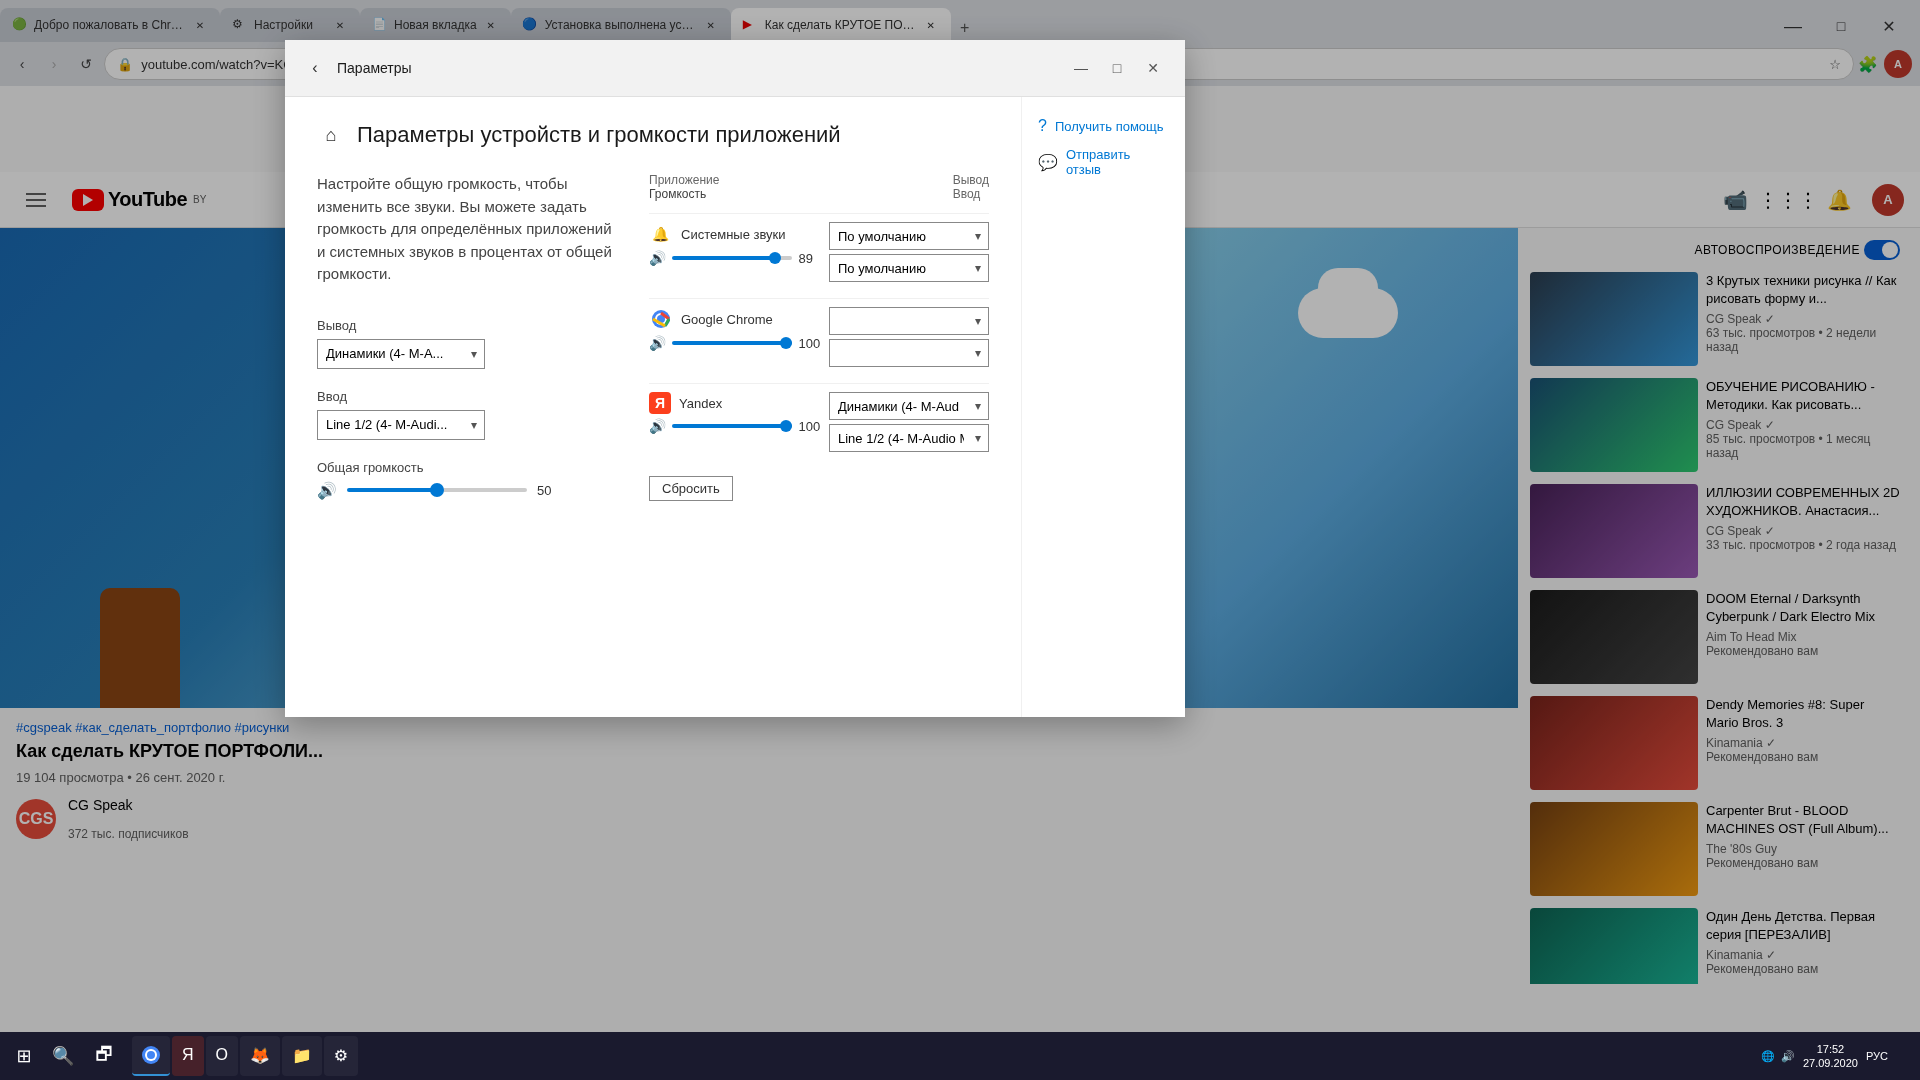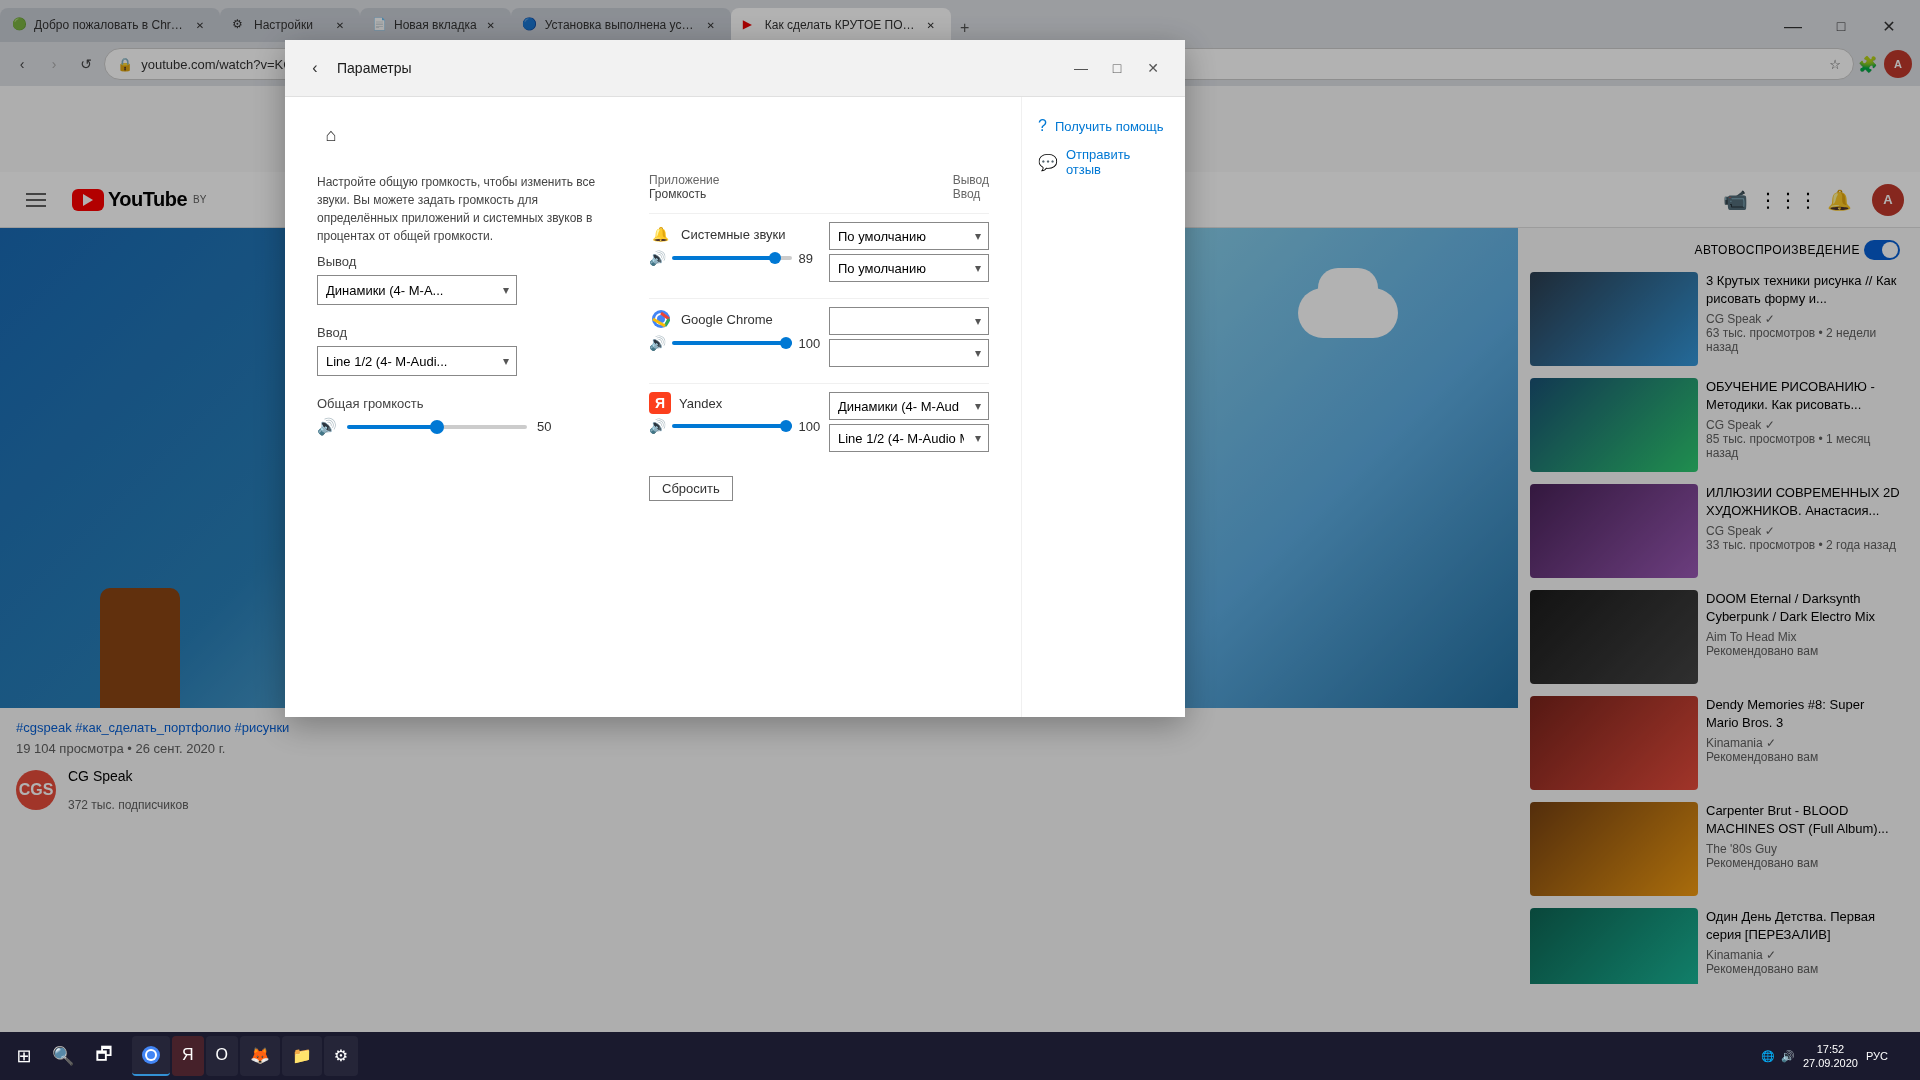--- a/index.html
+++ b/index.html
@@ -187,31 +187,31 @@
     }
 
     .dialog-body { display: flex; padding: 0; min-height: 620px; }
     .dialog-main { flex: 1; padding: 24px 32px; }
     .dialog-sidebar { width: 200px; padding: 20px 16px; border-left: 1px solid #f0f0f0; }
 
     .dialog-page-header { display: flex; align-items: center; gap: 12px; margin-bottom: 24px; }
     .home-icon { width: 28px; height: 28px; display: flex; align-items: center; justify-content: center; color: #333; font-size: 18px; }
     .dialog-page-title { font-size: 22px; color: #1a1a1a; font-weight: 300; }
 
-    .settings-description { font-size: 12px; color: #444; line-height: 1.5; max-width: 320px; margin-bottom: 9px; }
+    .settings-description { font-size: 15px; color: #444; line-height: 1.5; max-width: 320px; margin-bottom: 32px; }
 
     .output-input-section { margin-bottom: 20px; }
     .output-label { font-size: 13px; color: #444; margin-bottom: 6px; }
     .select-wrapper { position: relative; display: inline-block; }
     .select-wrapper::after {
       content: '▾'; position: absolute; right: 8px; top: 50%; transform: translateY(-50%);
       font-size: 12px; color: #555; pointer-events: none;
     }
     .select-wrapper select {
-      width: 200px; height: 30px; border: 1px solid #888; background: white;
+      width: 168px; height: 30px; border: 1px solid #888; background: white;
       font-size: 13px; padding: 0 24px 0 8px; cursor: pointer; outline: none;
       appearance: none; -webkit-appearance: none;
     }
 
     .volume-section { margin-bottom: 16px; }
     .volume-label { font-size: 13px; color: #444; margin-bottom: 6px; }
     .volume-row { display: flex; align-items: center; gap: 10px; }
     .vol-icon { font-size: 16px; color: #555; }
     .volume-slider { -webkit-appearance: none; appearance: none; width: 180px; height: 4px; background: #ccc; outline: none; border-radius: 2px; cursor: pointer; }
     .volume-slider::-webkit-slider-thumb { -webkit-appearance: none; width: 14px; height: 14px; background: #0078d4; border-radius: 50%; cursor: pointer; }
@@ -324,20 +324,21 @@
 
   <div class="yt-content">
 
     <div class="yt-main">
       <div class="yt-video-thumbnail">
         <div class="cloud"></div>
         <div class="character"></div>
       </div>
       <div class="yt-video-info">
         <div class="yt-video-tags">#cgspeak #как_сделать_портфолио #рисунки</div>
+        <div class="yt-video-title">Как сделать КРУТОЕ ПОРТФОЛИ...</div>
         <div class="yt-video-meta">19 104 просмотра • 26 сент. 2020 г.</div>
         <div class="yt-channel-row">
           <div class="yt-channel-avatar">CGS</div>
           <div>
             <div class="yt-channel-name">CG Speak</div>
             <div class="yt-channel-subs">372 тыс. подписчиков</div>
           </div>
         </div>
       </div>
     </div>
@@ -429,20 +430,21 @@
         <div class="dialog-ctrl-btn close">✕</div>
       </div>
     </div>
 
     <div class="dialog-body">
 
       <div class="dialog-main">
 
         <div class="dialog-page-header">
           <div class="home-icon">⌂</div>
+          <h1 class="dialog-page-title">Параметры устройств и громкости приложений</h1>
         </div>
 
         <div style="display:flex; gap:32px;">
 
           <div style="flex:0 0 300px;">
             <p class="settings-description">Настройте общую громкость, чтобы изменить все звуки. Вы можете задать громкость для определённых приложений и системных звуков в процентах от общей громкости.</p>
 
             <div class="output-input-section">
               <div class="output-label">Вывод</div>
               <div class="select-wrapper">

